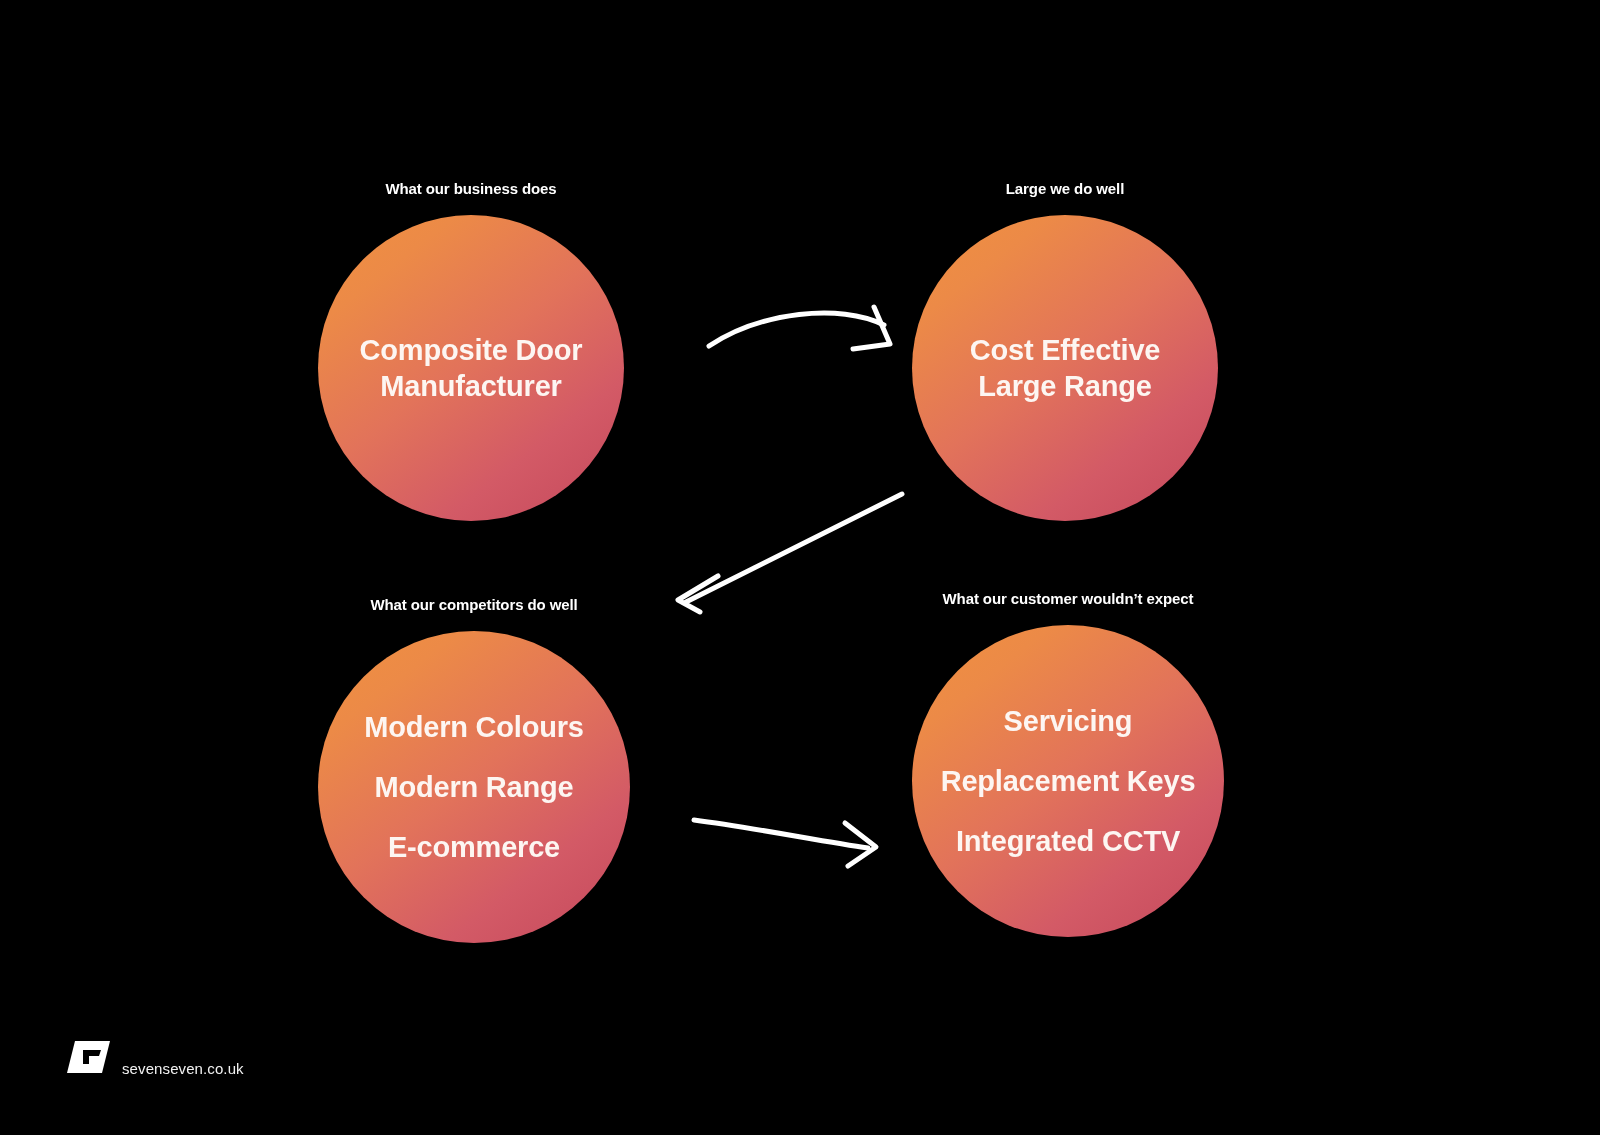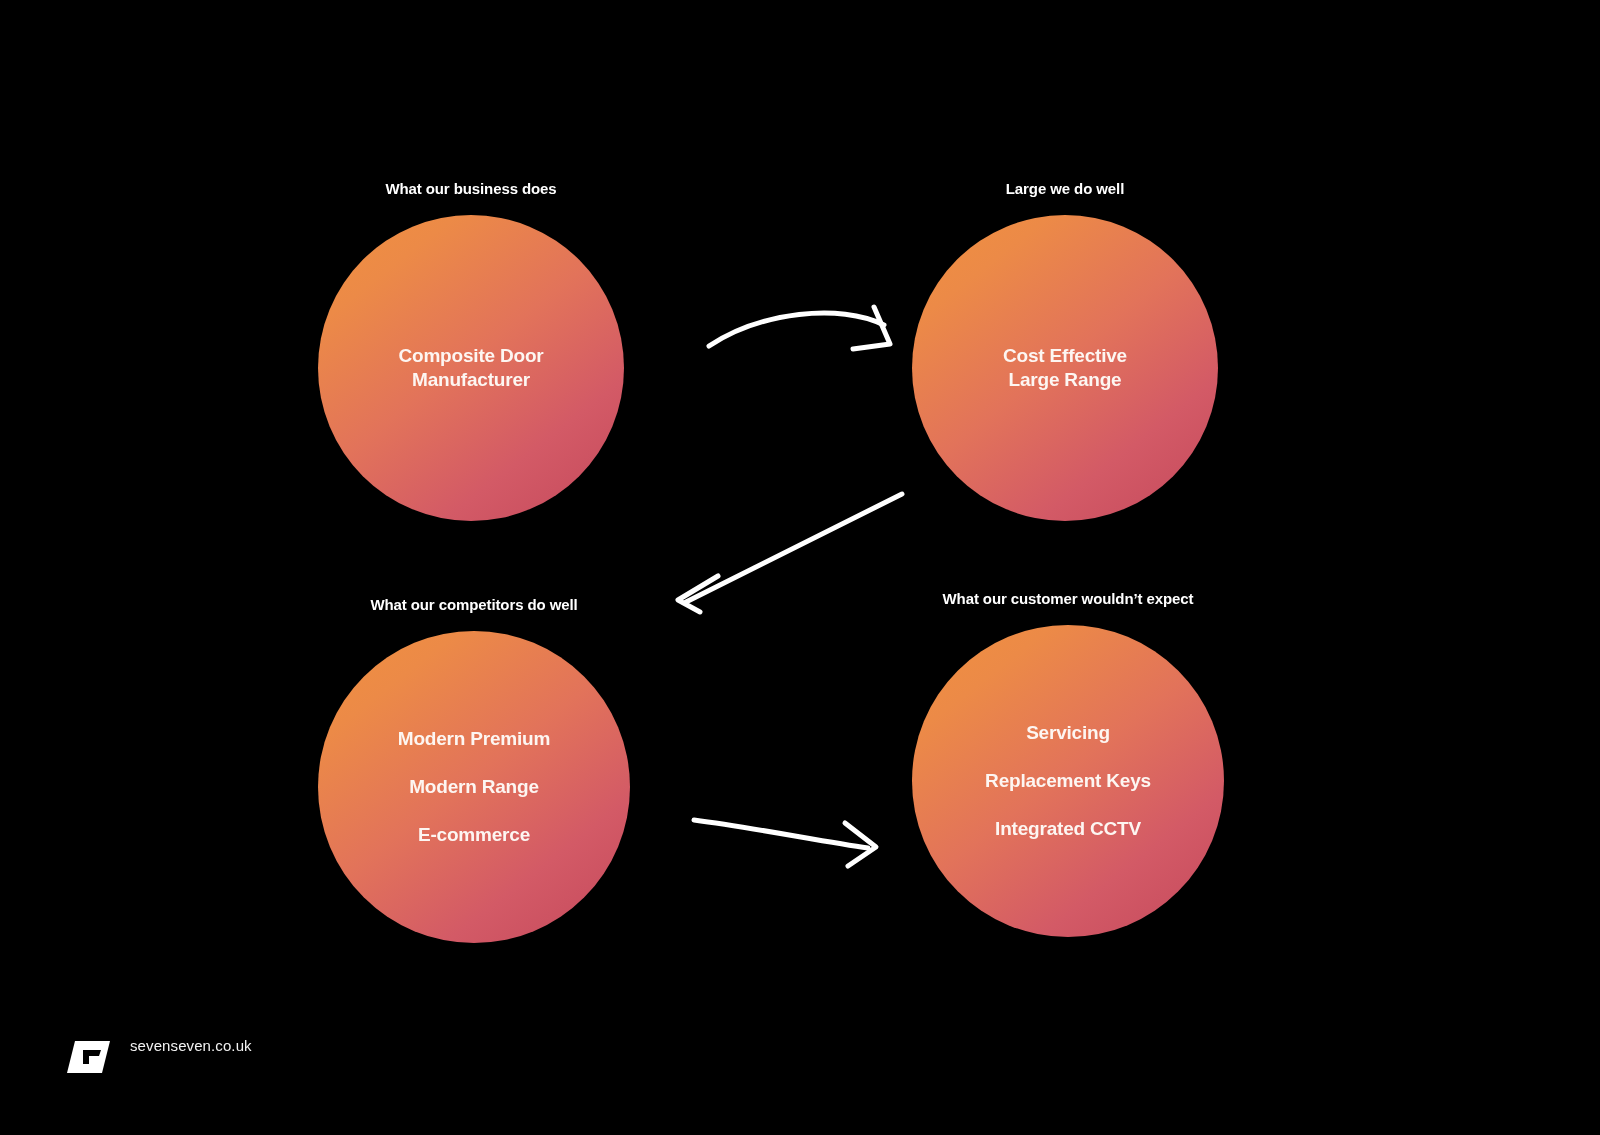--- a/index.html
+++ b/index.html
@@ -46,21 +46,21 @@
     background-image: linear-gradient(142deg,
         #f0913f 0%,
         #ec8a47 20%,
         #e2735a 48%,
         #d35a66 74%,
         #c4485c 100%);
   }
   .bubble-line {
     color: #fdf6f2;
     font-weight: 700;
-    font-size: 19px;
+    font-size: 29px;
     letter-spacing: -0.2px;
     line-height: 1.25;
     white-space: nowrap;
     text-align: center;
   }
   .bubble.multi .bubble-line { margin: 12px 0; }
 
   
   #node-business   { left: 318px;  top: 180px; }
   #node-strength   { left: 912px;  top: 180px; }
@@ -81,22 +81,22 @@
     height: 1135px;
     pointer-events: none;
   }
 
   
   #footer {
     position: absolute;
     left: 62px;
     bottom: 58px;
     display: flex;
-    align-items: flex-start;
-    gap: 16px;
+    align-items: flex-end;
+    gap: 8px;
   }
   #footer-logo { width: 52px; height: 40px; display: block; }
   #footer-url {
     color: #f2f2f2;
     font-size: 15px;
     font-weight: 400;
     letter-spacing: 0.1px;
   }
 </style>
 </head>
@@ -134,21 +134,21 @@
     <div class="node-caption">Large we do well</div>
     <div class="bubble" id="bubble-strength">
       <div class="bubble-line">Cost Effective</div>
       <div class="bubble-line">Large Range</div>
     </div>
   </div>
 
   <div class="node" id="node-competitor">
     <div class="node-caption">What our competitors do well</div>
     <div class="bubble multi" id="bubble-competitor">
-      <div class="bubble-line">Modern Premium</div>
+      <div class="bubble-line">Modern Colours</div>
       <div class="bubble-line">Modern Range</div>
       <div class="bubble-line">E-commerce</div>
     </div>
   </div>
 
   <div class="node" id="node-customer">
     <div class="node-caption">What our customer wouldn’t expect</div>
     <div class="bubble multi" id="bubble-customer">
       <div class="bubble-line">Servicing</div>
       <div class="bubble-line">Replacement Keys</div>

